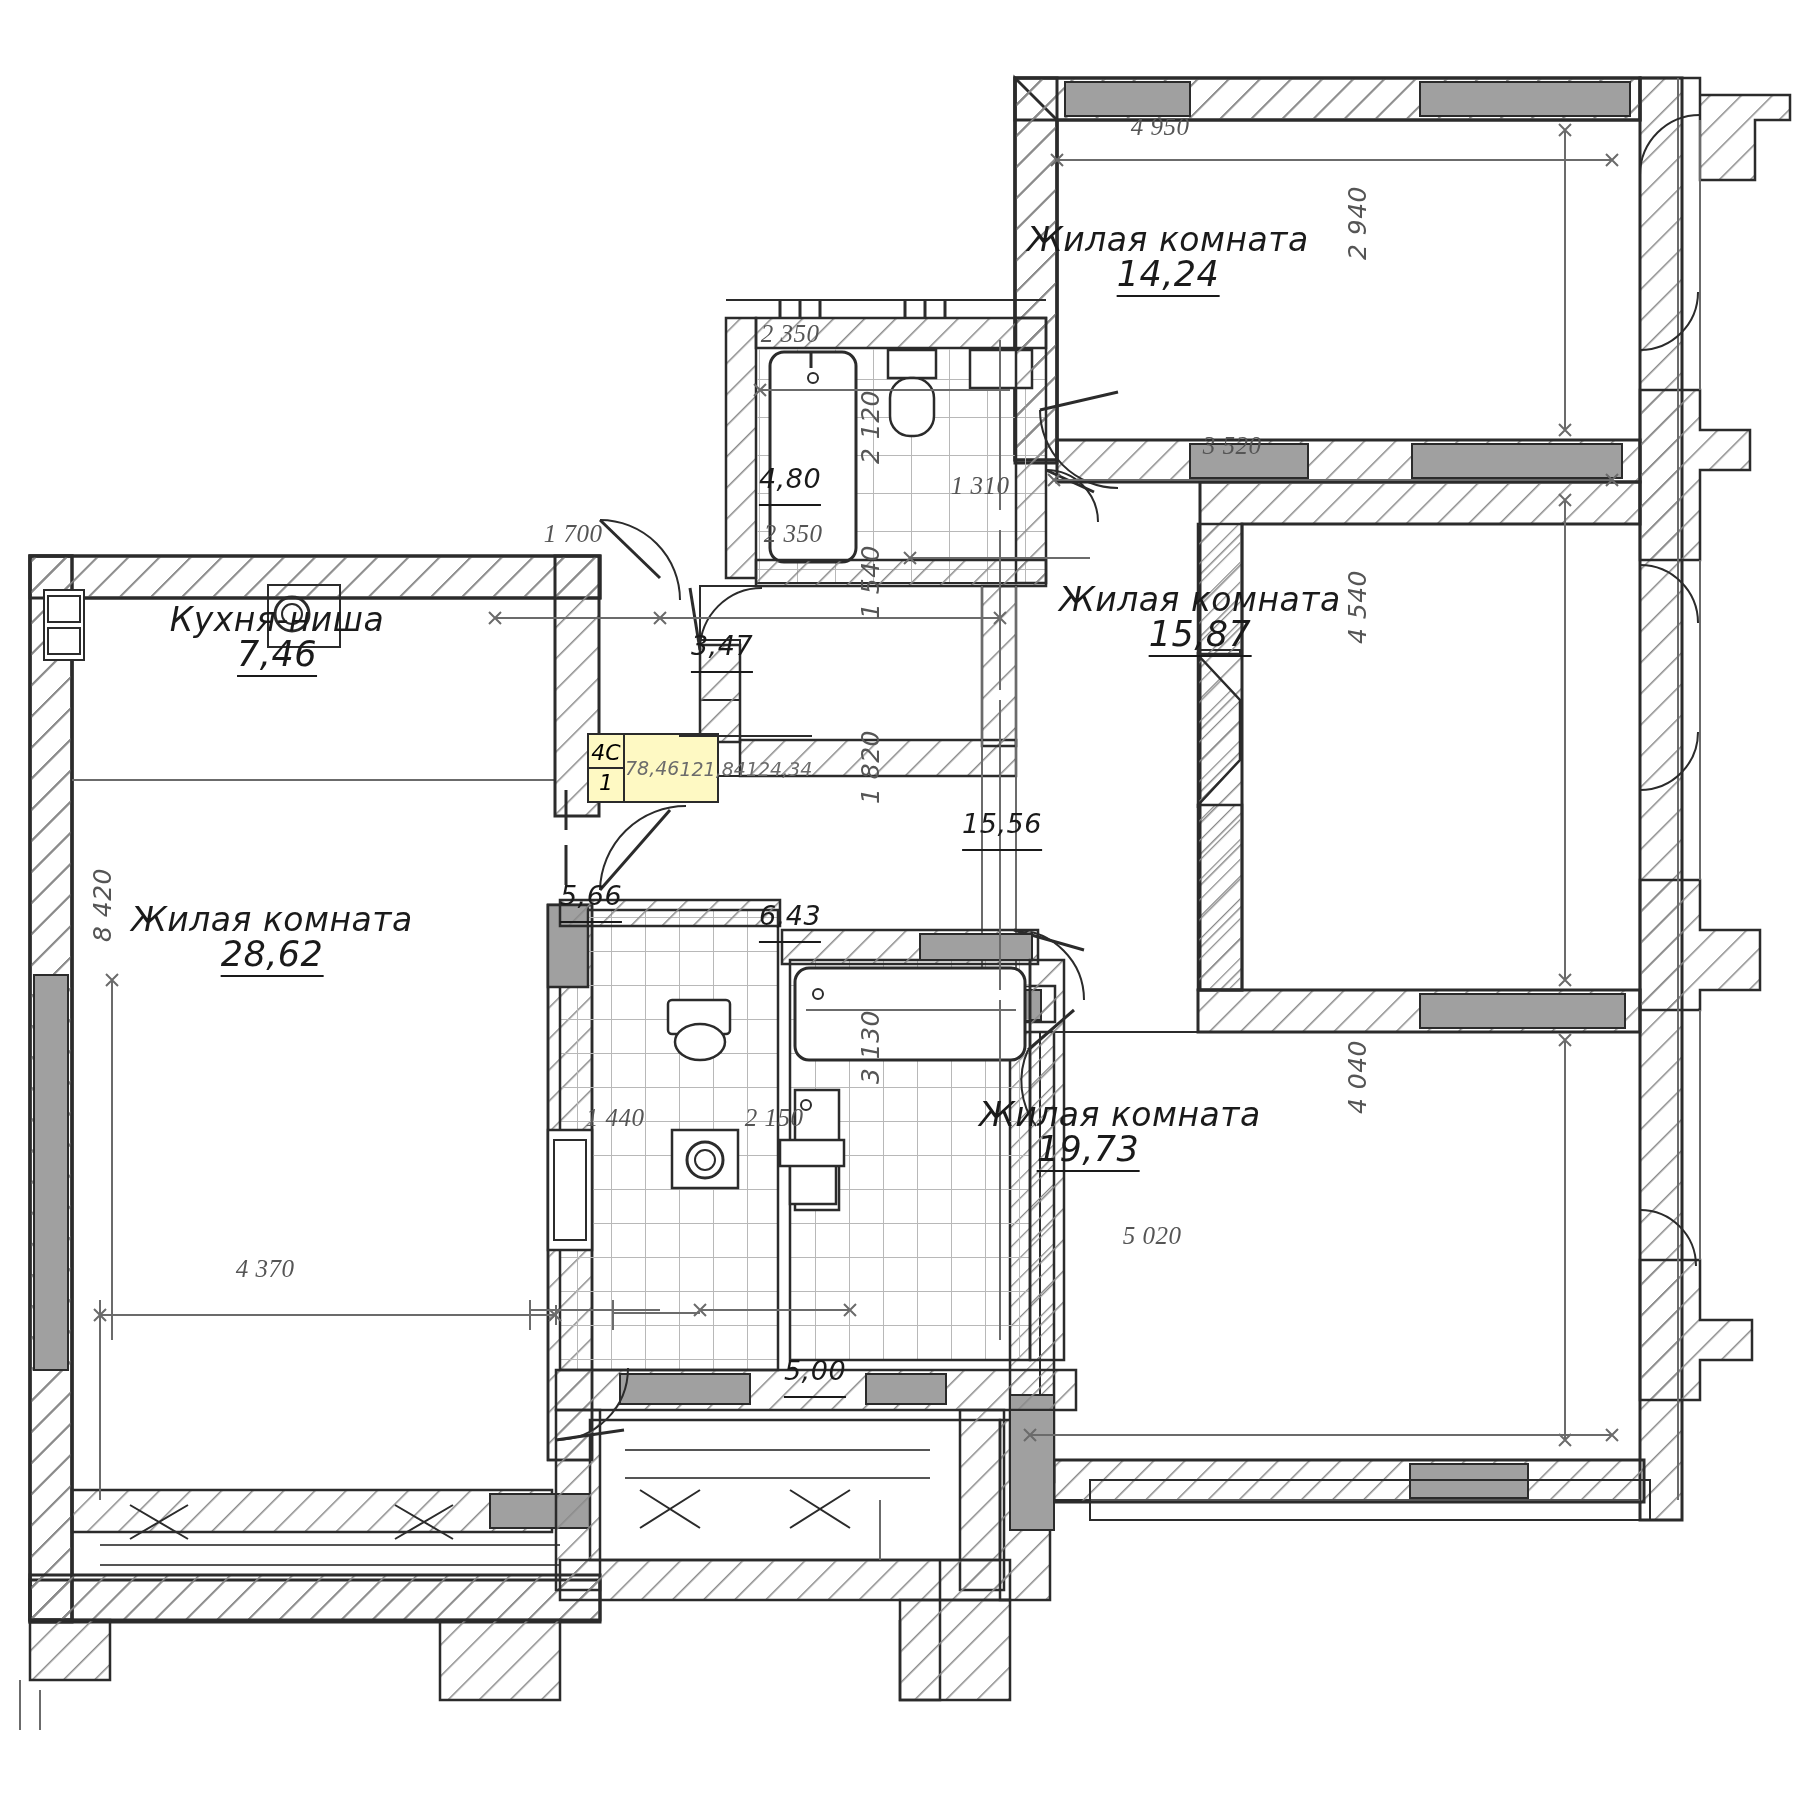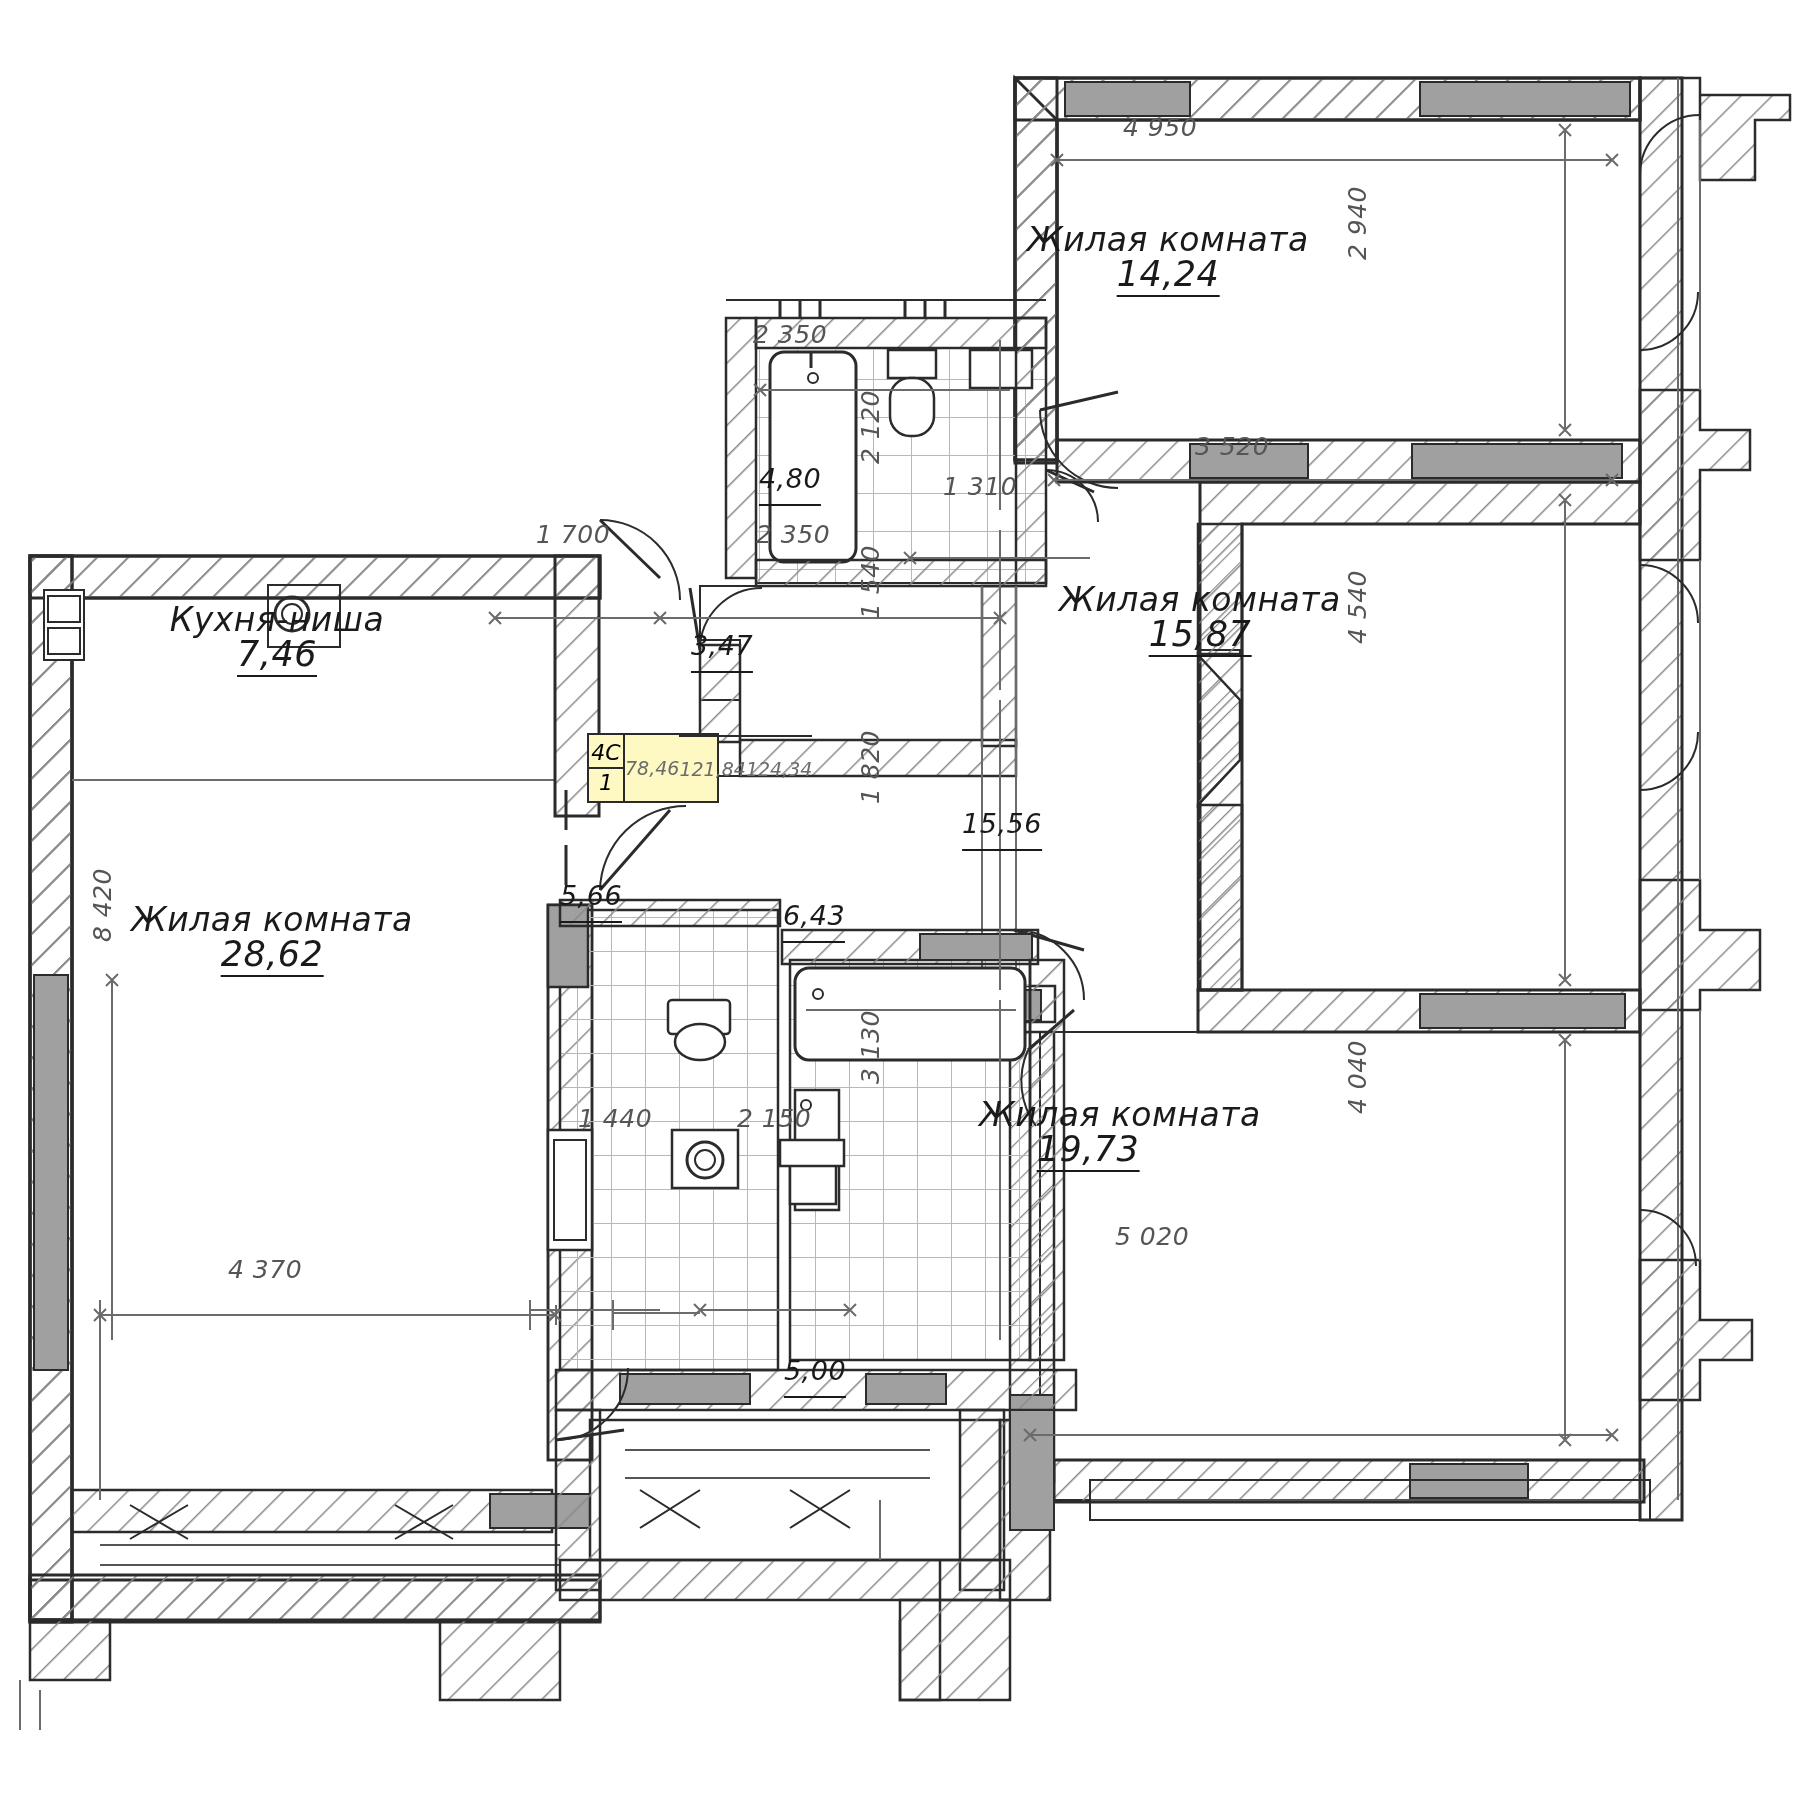--- a/index.html
+++ b/index.html
@@ -4,21 +4,21 @@
 <style>
   html,body{margin:0;padding:0;background:#ffffff;}
   body{font-family:"DejaVu Sans",sans-serif;}
   #plan-root{position:relative;width:1800px;height:1800px;background:#fff;overflow:hidden;}
   #plan-svg{position:absolute;left:0;top:0;width:1800px;height:1800px;}
   .lbl{position:absolute;white-space:nowrap;color:#1a1a1a;font-family:"DejaVu Sans",sans-serif;
        font-style:italic;letter-spacing:.5px;}
   .room-name{font-size:33px;font-weight:400;transform:translateX(-50%);text-align:center;}
   .room-area{font-size:35px;font-weight:400;transform:translateX(-50%);text-align:center;
              border-bottom:2px solid #1a1a1a;padding-bottom:1px;}
-  .dim{font-size:25px;color:#555;transform:translateX(-50%);font-style:italic;}
+  .dim{font-size:25px;color:#555;transform:translateX(-50%);font-style:italic;font-family:Liberation Serif, serif;}
   .dim-v{font-size:25px;color:#555;font-style:italic;transform-origin:0 0;}
   .area-note{font-size:27px;color:#1a1a1a;font-style:italic;transform:translateX(-50%);
              border-bottom:2px solid #1a1a1a;padding-bottom:10px;}
   
   #info-stamp{position:absolute;left:587px;top:733px;width:128px;height:66px;
               border:2px solid #2b2b2b;display:flex;background:#fef9c3;}
   #info-stamp .left{width:48px;display:flex;flex-direction:column;align-items:center;
               justify-content:center;border-right:2px solid #2b2b2b;font-style:italic;}
   #info-stamp .left .t{font-size:22px;line-height:1;padding-bottom:1px;}
   #info-stamp .left .sep{width:34px;height:2px;background:#2b2b2b;margin:2px 0;}
@@ -318,21 +318,21 @@
       <div class="lbl room-name" style="left: 1168px; top: 220px;">Жилая комната</div>
       <div class="lbl room-area" style="left: 1168px; top: 254px; display: inline-block;">14,24</div>
       <div class="lbl room-name" style="left: 1200px; top: 580px;">Жилая комната</div>
       <div class="lbl room-area" style="left: 1200px; top: 614px; display: inline-block;">15,87</div>
       <div class="lbl room-name" style="left: 1120px; top: 1095px;">Жилая комната</div>
       <div class="lbl room-area" style="left: 1088px; top: 1129px; display: inline-block;">19,73</div>
       <div class="lbl area-note" style="left: 790px; top: 463px; display: inline-block;">4,80</div>
       <div class="lbl area-note" style="left: 722px; top: 630px; display: inline-block;">3,47</div>
       <div class="lbl area-note" style="left: 1002px; top: 808px; display: inline-block;">15,56</div>
       <div class="lbl area-note" style="left: 591px; top: 880px; display: inline-block;">5,66</div>
-      <div class="lbl area-note" style="left: 790px; top: 900px; display: inline-block; margin-left: 24px;">6,43</div>
+      <div class="lbl area-note" style="left: 790px; top: 900px; display: inline-block;">6,43</div>
       <div class="lbl area-note" style="left: 815px; top: 1355px; display: inline-block;">5,00</div>
       <div class="lbl dim" style="left: 1160px; top: 113px;">4 950</div>
       <div class="lbl dim" style="left: 1232px; top: 432px;">3 520</div>
       <div class="lbl dim" style="left: 980px; top: 472px;">1 310</div>
       <div class="lbl dim" style="left: 790px; top: 320px;">2 350</div>
       <div class="lbl dim" style="left: 573px; top: 520px;">1 700</div>
       <div class="lbl dim" style="left: 793px; top: 520px;">2 350</div>
       <div class="lbl dim" style="left: 609px; top: 1104px; margin-left: 6px;">1 440</div>
       <div class="lbl dim" style="left: 774px; top: 1104px;">2 150</div>
       <div class="lbl dim" style="left: 265px; top: 1255px;">4 370</div>

